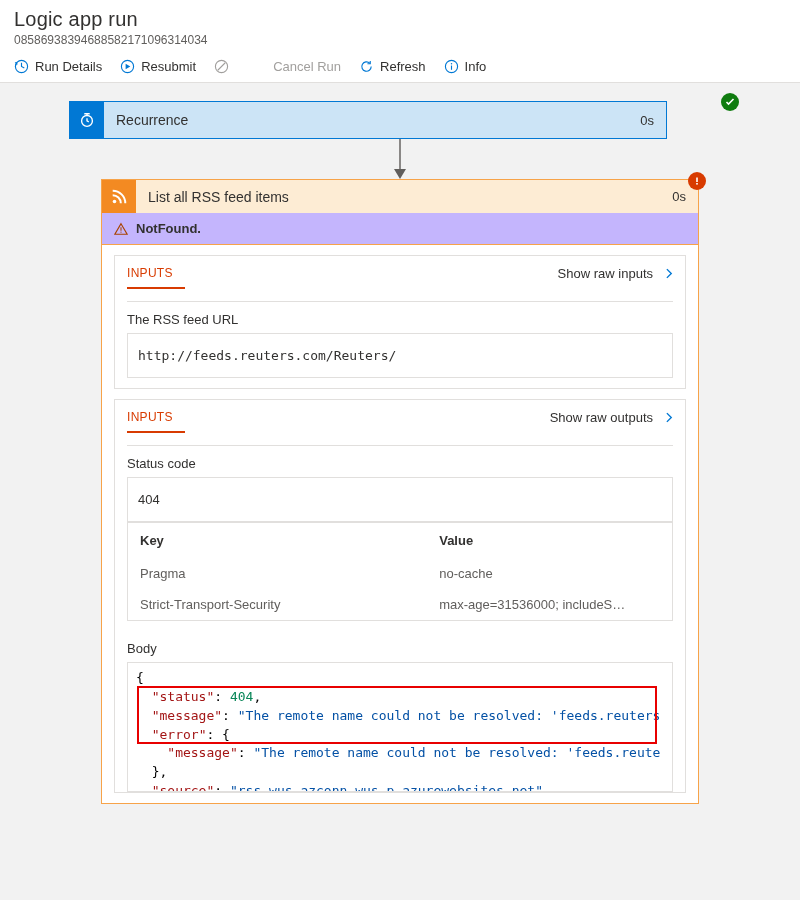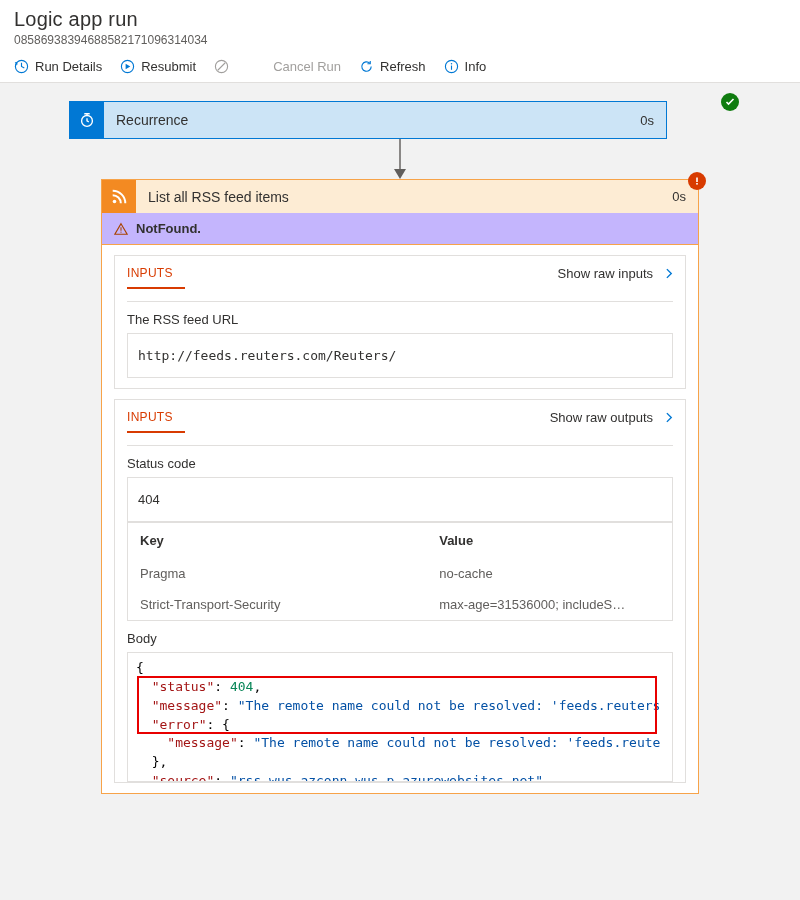--- a/index.html
+++ b/index.html
@@ -42,21 +42,21 @@
   .panel.no-bottom-pad { padding-bottom: 0; }
   .panel-header { display: flex; align-items: flex-start; justify-content: space-between; margin-bottom: 10px; border-bottom: 1px solid #e1dfdd; padding-bottom: 20px; }
   .panel-label { font-size: 12px; letter-spacing: 0.3px; color: #d83b01; position: relative; }
   .panel-label::after { content: ""; position: absolute; left: 0; bottom: -9px; height: 2px; width: 58px; background: #d83b01; }
   .panel-link { font-size: 13px; color: #323130; display: flex; align-items: center; gap: 13px; cursor: pointer; }
   .panel-link svg { width: 7px; height: 11px; }
 
   .field-label { font-size: 13px; color: #323130; margin-bottom: 6px; margin-top: 4px; }
   .field-box { border: 1px solid #e1dfdd; padding: 14px 10px; font-family: Consolas, monospace; font-size: 13px; color: #323130; }
 
-  .headers-table-wrap { border: 1px solid #e1dfdd; margin-bottom: 10px; overflow-y: scroll; max-height: 148px; }
+  .headers-table-wrap { border: 1px solid #e1dfdd; margin-bottom: 20px; overflow-y: scroll; max-height: 148px; }
   .headers-table { width: 100%; border-collapse: collapse; font-size: 13px; }
   .headers-table th { text-align: left; padding: 10px 12px; font-weight: 600; }
   .headers-table td { padding: 8px 12px; color: #605e5c; }
 
   .body-box { border: 1px solid #e1dfdd; font-family: Consolas, monospace; font-size: 13px; padding: 6px 8px; overflow: scroll; height: 130px; line-height: 1.45; white-space: pre; position: relative; }
   .json-k { color: #a31515; }
   .json-n { color: #098658; }
   .json-s { color: #0451a5; }
   .json-p { color: #000; }
   .highlight-rect { position: absolute; border: 2px solid #e80000; pointer-events: none; }

